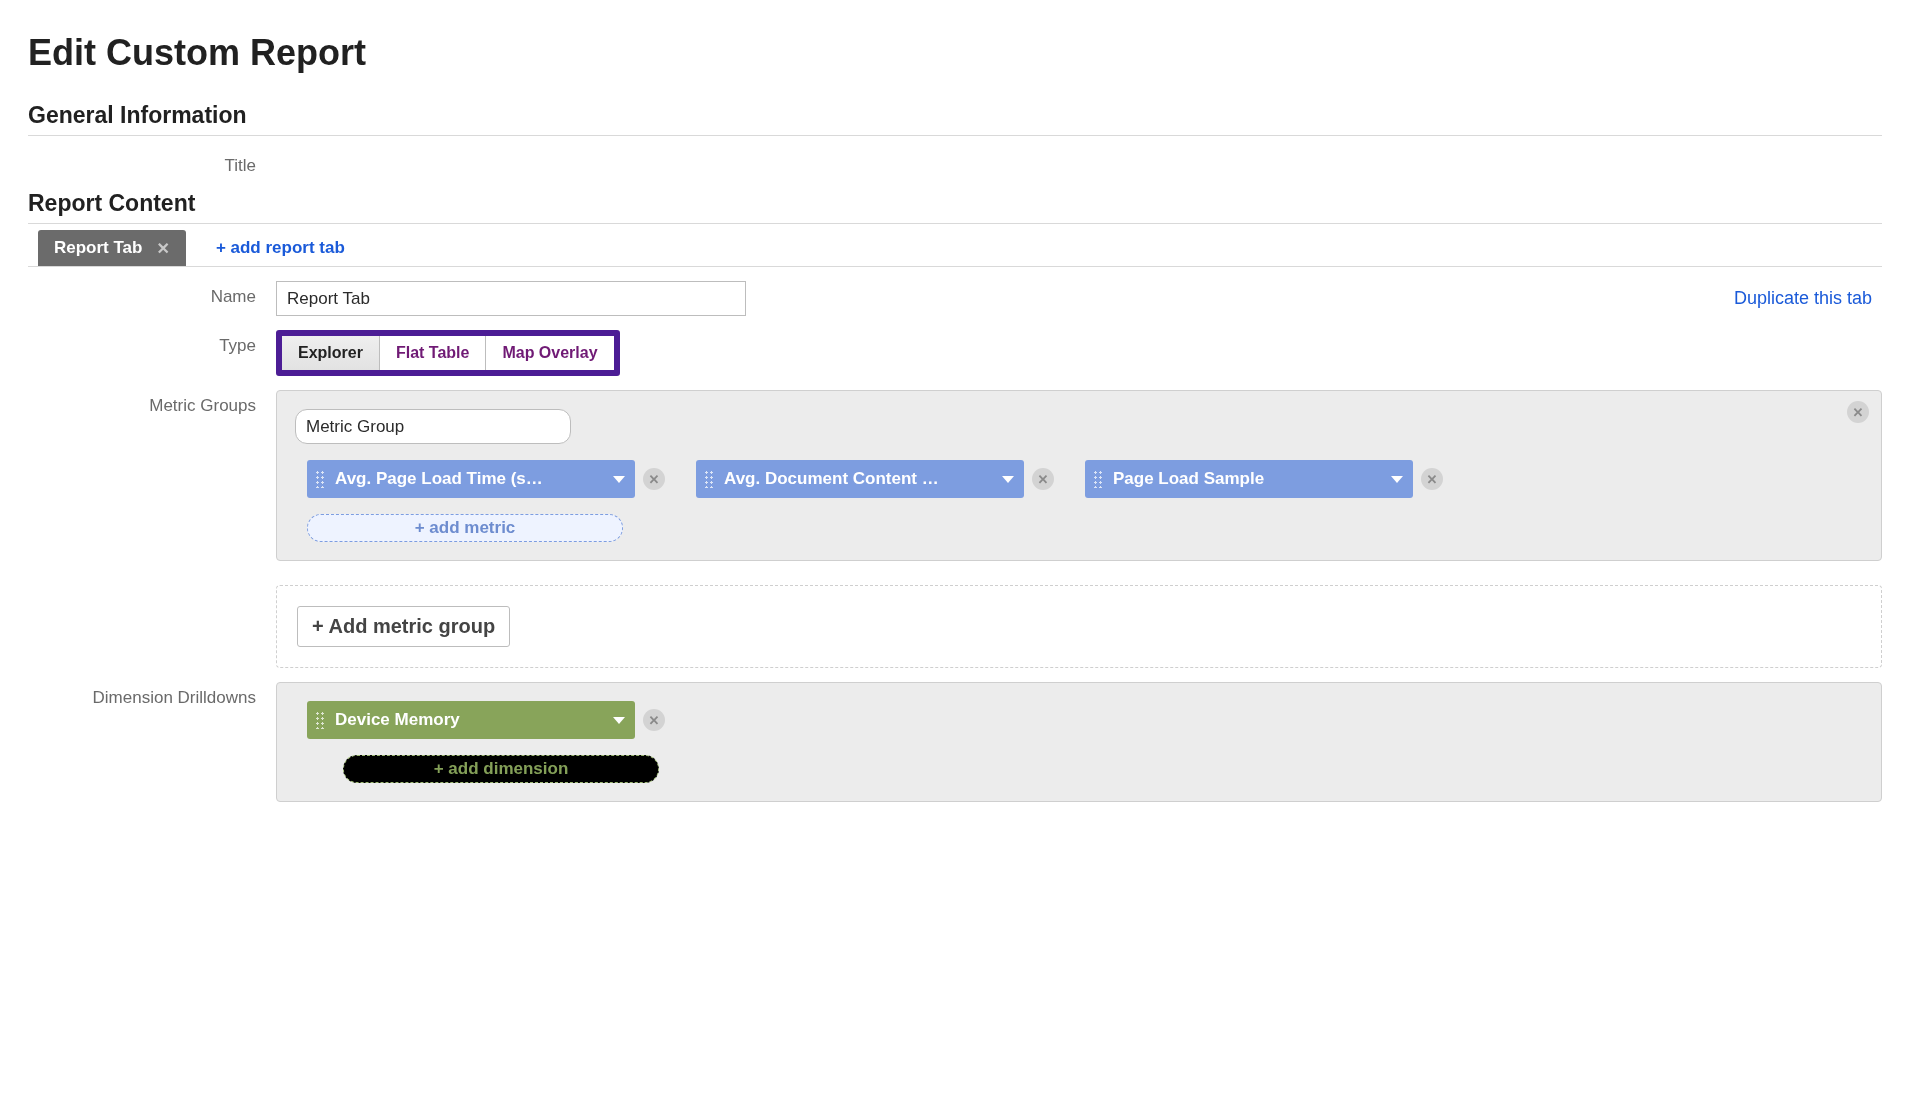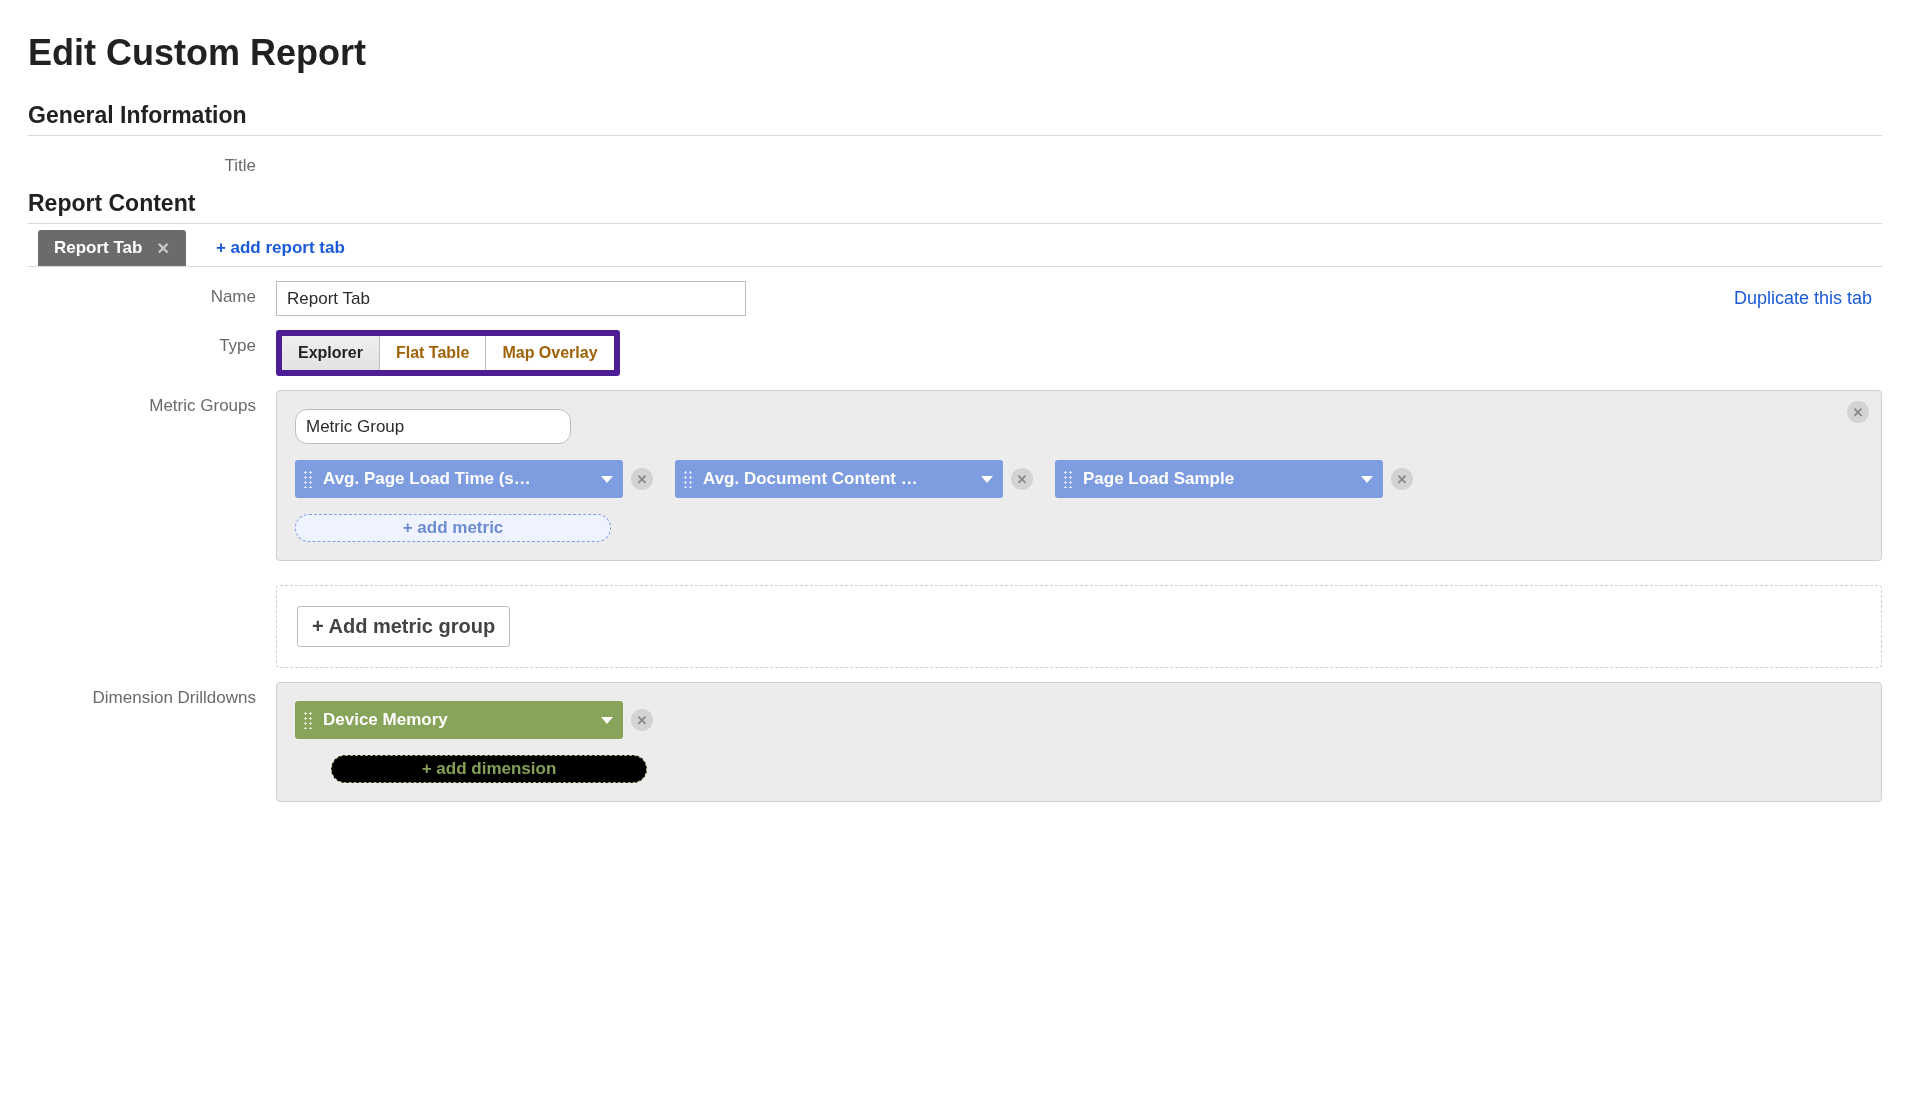--- a/index.html
+++ b/index.html
@@ -104,21 +104,21 @@
   .seg-control {
     display: inline-flex;
     border: 6px solid #4c1d95;
     border-radius: 3px;
     overflow: hidden;
   }
   .seg-btn {
     padding: 8px 16px;
     font-size: 16px;
     font-weight: 600;
-    color: #a16207;
+    color: #701a75;
     background: #fff;
     border: none;
     border-right: 1px solid #bdbdbd;
     cursor: pointer;
   }
   .seg-btn:last-child { border-right: none; }
   .seg-btn.active {
     background: linear-gradient(#efefef, #e2e2e2);
     color: #222;
   }
@@ -146,23 +146,24 @@
   }
   .panel input.text-input {
     width: 276px;
     background: #fff;
     border-radius: 12px;
   }
 
   .pill-row {
     display: flex;
     flex-wrap: wrap;
-    gap: 22px;
+    gap: 31px;
     align-items: flex-start;
     margin-top: 16px;
+    margin-left: 12px;
   }
 
   .pill {
     display: flex;
     align-items: center;
     height: 38px;
     border-radius: 3px;
     color: #fff;
     font-size: 17px;
     font-weight: 600;

